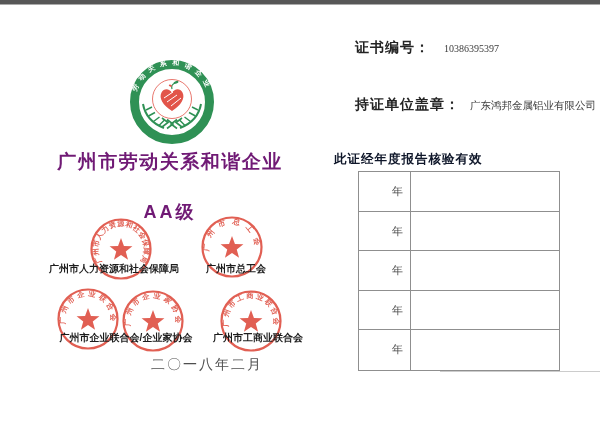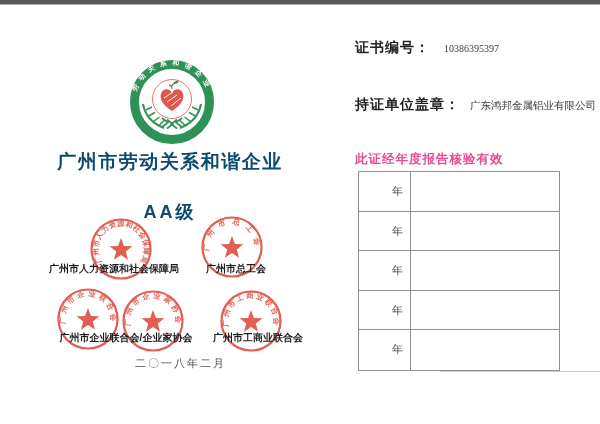--- a/index.html
+++ b/index.html
@@ -4,48 +4,48 @@
 <style>
   html,body{margin:0;padding:0;background:#e8e8e8;}
   #page{position:relative;width:600px;height:424px;background:#ffffff;overflow:hidden;
         font-family:"Liberation Sans","DejaVu Sans",sans-serif;}
   
   #top-edge{position:absolute;left:0;top:0;width:600px;height:4px;background:#575757;border-bottom:1px solid #ababab;}
   #fold-line{position:absolute;left:440px;top:371px;width:160px;height:1px;background:#cccccc;}
 
   
   #emblem{position:absolute;left:126px;top:58px;width:92px;height:92px;}
-  .title{position:absolute;left:10px;width:320px;text-align:center;color:#0c4a6e;font-weight:700;}
+  .title{position:absolute;left:10px;width:320px;text-align:center;color:#701a75;font-weight:700;}
   #title-line1{top:149px;font-size:19px;letter-spacing:1.5px;}
   #title-line2{top:183px;font-size:18px;letter-spacing:3px;margin-top:17px;}
 
   .seal{position:absolute;width:66px;height:66px;opacity:.88;}
   .seal-label{position:absolute;font-size:10px;font-weight:700;color:#1c1c1c;text-align:center;white-space:nowrap;}
   #seal-rsj{left:88px;top:216px;}
   #seal-zgh{left:199px;top:214px;}
   #label-rsj{left:34px;top:262px;width:160px;}
   #label-zgh{left:202px;top:262px;width:68px;}
   #seal-qylhh{left:55px;top:286px;}
   #seal-qyjxh{left:120px;top:288px;}
   #seal-gsylhh{left:218px;top:288px;}
   #label-qy{left:40px;top:331px;width:172px;}
   #label-gsy{left:206px;top:331px;width:104px;}
-  #issue-date{position:absolute;left:98px;top:356px;width:165px;text-align:center;
-              font-size:11px;letter-spacing:2px;color:#4f4f4f;}
+  #issue-date{position:absolute;left:98px;top:356px;width:165px;text-align:right;
+              font-size:14px;letter-spacing:2px;color:#4f4f4f;}
 
   
   .field-row{position:absolute;display:flex;align-items:baseline;white-space:nowrap;}
   .field-label{font-size:14px;font-weight:700;color:#232323;letter-spacing:1px;}
   .field-value{font-family:"Liberation Serif","DejaVu Serif",serif;color:#3a3a3a;}
   #cert-no-row{left:355px;top:39px;}
   #cert-no-row .field-value{font-size:10px;margin-left:14px;}
   #holder-row{left:355px;top:96px;}
   #holder-row .field-value{font-size:10.5px;margin-left:10px;}
-  #validity-note{position:absolute;left:355px;top:151px;font-size:12.5px;font-weight:700;
-                 color:#ec4899;letter-spacing:1px;}
+  #validity-note{position:absolute;left:334px;top:151px;font-size:12.5px;font-weight:700;
+                 color:#0f172a;letter-spacing:1px;}
   #year-table{position:absolute;left:358px;top:171px;width:200px;border:1px solid #8f8f8f;}
   .yr-row{display:flex;height:39.6px;border-bottom:1px solid #8f8f8f;box-sizing:border-box;}
   .yr-row:last-child{border-bottom:none;}
   .yr-cell-left{width:52px;border-right:1px solid #8f8f8f;box-sizing:border-box;
                 text-align:right;padding-right:7px;font-size:11px;color:#4a4a4a;line-height:39.6px;}
   .yr-cell-right{flex:1;}
 </style>
 </head>
 <body>
 

